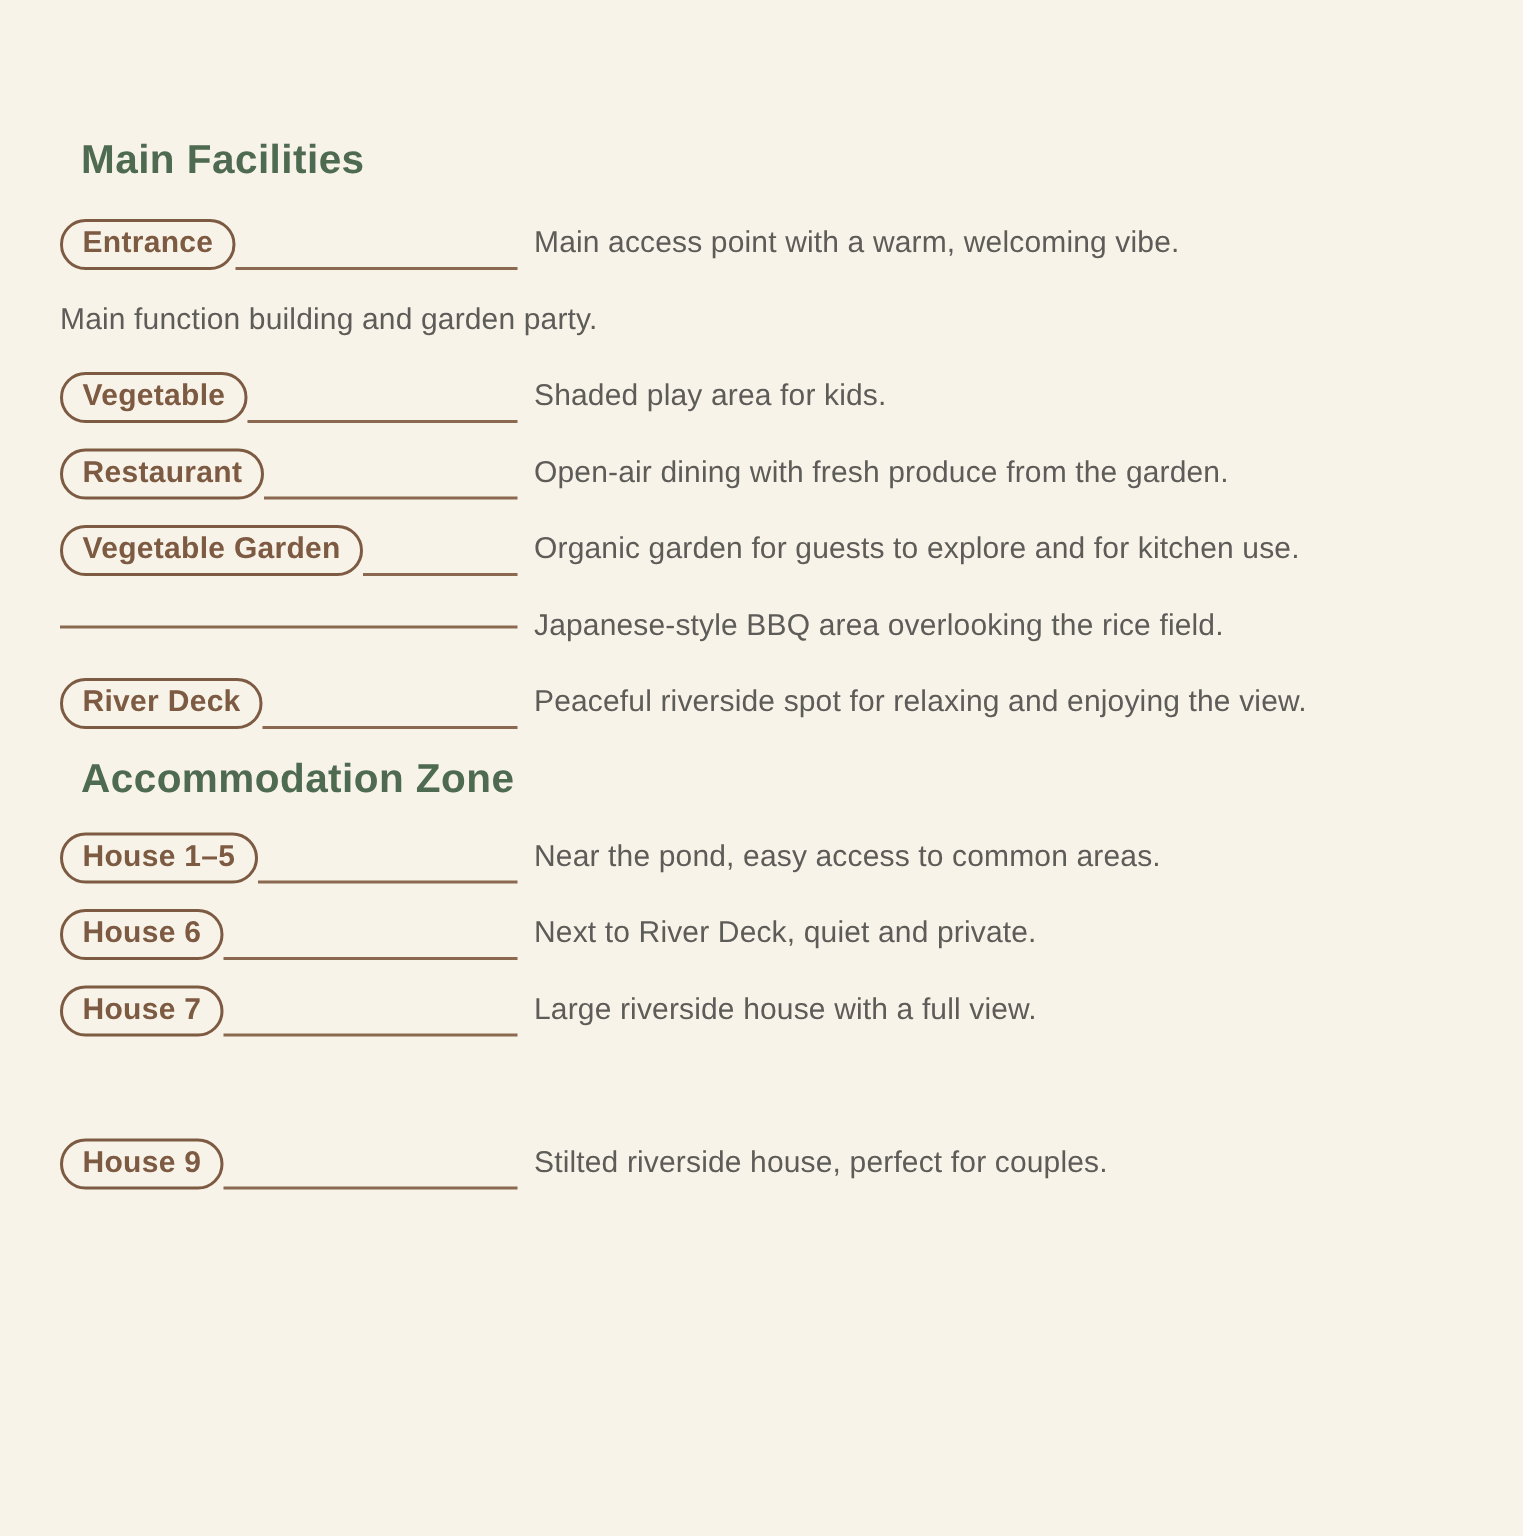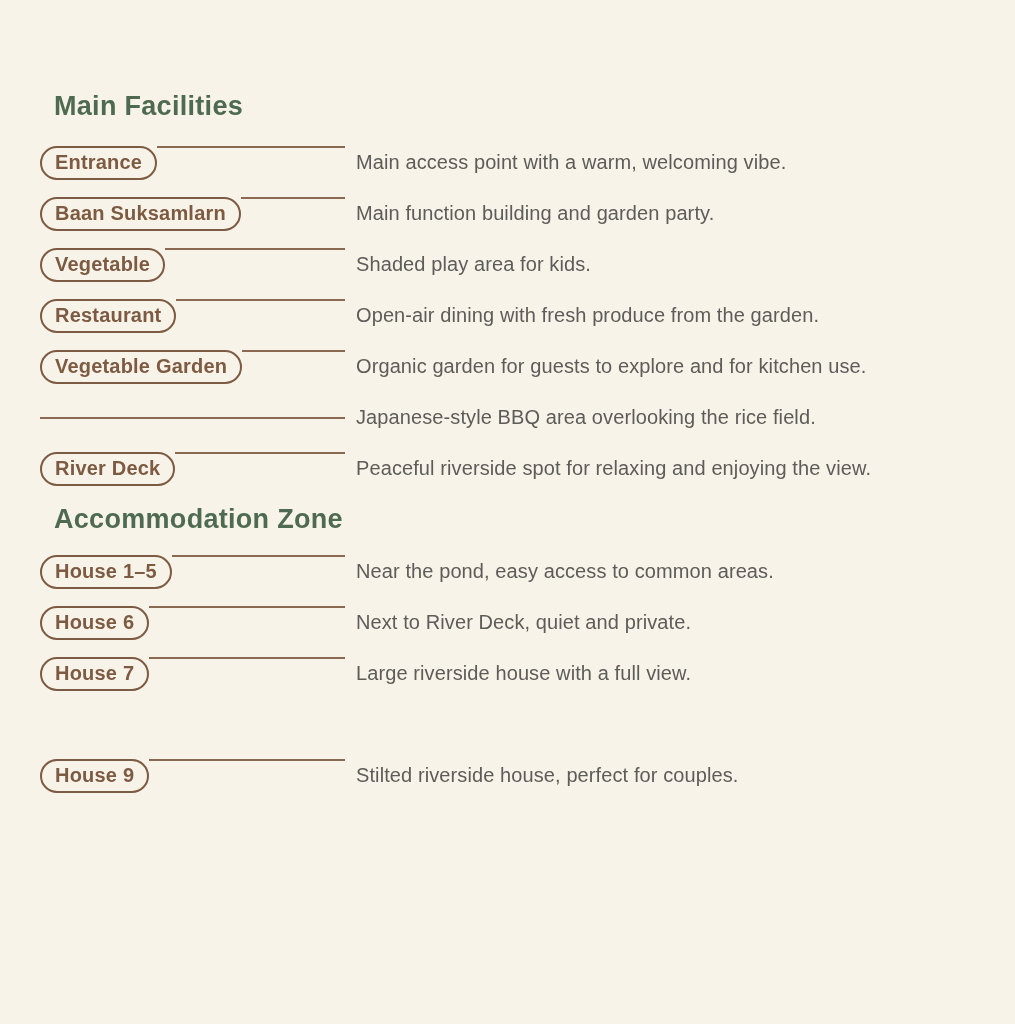--- a/index.html
+++ b/index.html
@@ -36,21 +36,21 @@
   .row {
     display: flex;
     align-items: center;
     height: 34px;
     margin-bottom: 17px;
   }
   .pill-track {
     flex: none;
     width: 316px;
     display: flex;
-    align-items: flex-start;
+    align-items: flex-end;
   }
   .pill {
     box-sizing: border-box;
     display: inline-flex;
     align-items: center;
     height: 34px;
     padding: 0 13px 2px 13px;
     border: 2px solid var(--pill, #7d5a42);
     border-radius: 999px;
     background: transparent;
@@ -86,24 +86,20 @@
 
     <div class="row">
       <div class="pill-track">
         <span class="pill">Entrance</span>
         <span class="connector"></span>
       </div>
       <div class="desc">Main access point with a warm, welcoming vibe.</div>
     </div>
 
     <div class="row">
-      <div class="pill-track">
-        <span class="pill">Baan Suksamlarn</span>
-        <span class="connector"></span>
-      </div>
       <div class="desc">Main function building and garden party.</div>
     </div>
 
     <div class="row">
       <div class="pill-track">
         <span class="pill">Vegetable</span>
         <span class="connector"></span>
       </div>
       <div class="desc">Shaded play area for kids.</div>
     </div>

